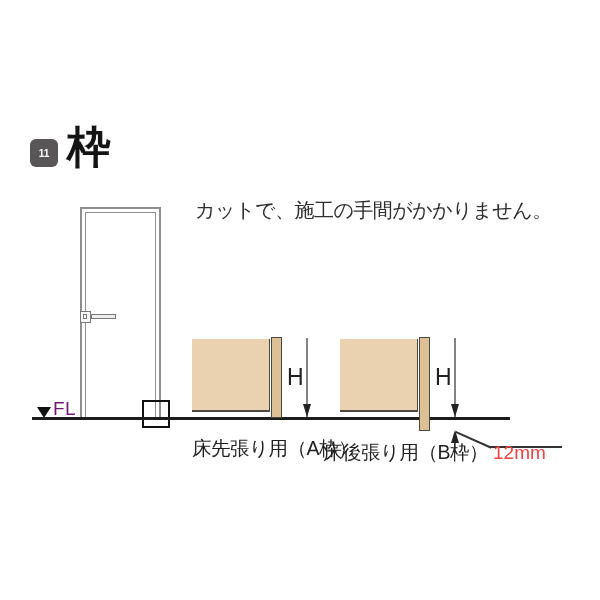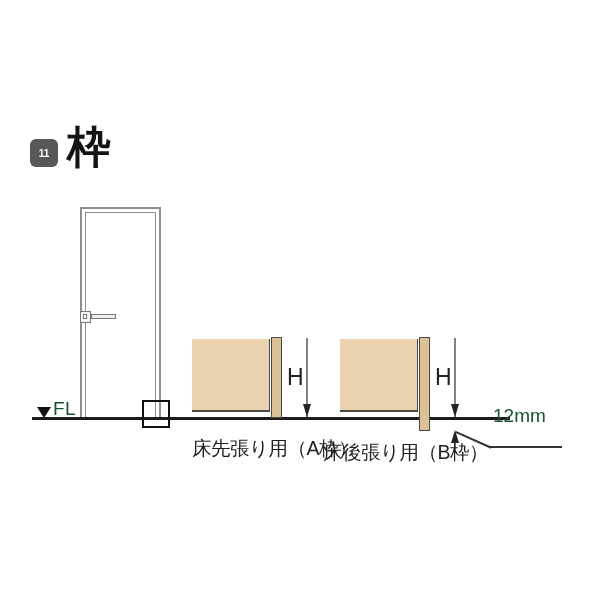--- a/index.html
+++ b/index.html
@@ -36,21 +36,21 @@
   .handle-plate-dot { left:83px; top:314px; width:4px; height:5px;
     border:1px solid #777; box-sizing:border-box; background:#fff; }
   .handle-lever { left:91px; top:314px; width:25px; height:5px;
     border:1px solid #777; background:#eeeeee; box-sizing:border-box; }
 
   
   .floor-line { left:32px; top:417px; width:478px; height:3px; background:#1c1c1c; }
   .fl-triangle { left:37px; top:407px; width:0; height:0;
     border-left:7px solid transparent; border-right:7px solid transparent;
     border-top:11px solid #111; }
-  .fl-text { left:53px; top:398px; font-size:19px; color:#14532d; letter-spacing:0.5px; }
+  .fl-text { left:53px; top:398px; font-size:19px; color:#701a75; letter-spacing:0.5px; }
   .detail-box { left:142px; top:400px; width:28px; height:28px;
     border:2.5px solid #111; box-sizing:border-box; background:transparent; }
 
   
   .wall { width:78px; height:73px; background:#EAD2B0;
     border-right:1.5px solid #4a4a42; border-bottom:2px solid #4a4a42; box-sizing:border-box; }
   .wall-a { left:192px; top:339px; }
   .wall-b { left:340px; top:339px; }
   .strip { width:11px; background:#DCC096; border:1.5px solid #4a4a42; box-sizing:border-box; }
   .strip-a { left:271px; top:337px; height:81px; }
@@ -69,35 +69,36 @@
     border-bottom:13px solid #222; }
   .dim-tail-b { left:454px; top:443px; height:10px; width:1.5px; background:#828282; }
 
   .h-label { font-size:23px; color:#222; }
   .h-label-a { left:287px; top:364px; }
   .h-label-b { left:435px; top:364px; }
 
   .leader-12 { left:456px; top:431px; width:39px; height:1.5px; background:#333;
     transform:rotate(24deg); transform-origin:left top; }
   .underline-12 { left:490px; top:446px; width:72px; height:1.5px; background:#333; }
-  .label-12 { left:493px; top:405px; font-size:19px; color:#14532d; }
+  .label-12 { left:493px; top:442px; font-size:19px; color:#ef4444; }
 
   .caption { font-size:19.5px; color:#1f1f1f; letter-spacing:-0.5px; white-space:nowrap; }
   .caption-a { left:192px; top:435px; }
   .caption-b { left:323px; top:439px; }
 </style>
 </head>
 <body>
 
 <div id="page">
 
   <div class="abs badge">11</div>
   <div class="abs page-title">枠</div>
 
   <div class="abs desc">
+    <div class="line">カットで、施工の手間がかかりません。</div>
   </div>
 
   <div>
     <div class="abs door-outer"></div>
     <div class="abs door-inner"></div>
     <div class="abs handle-plate"></div>
     <div class="abs handle-plate-dot"></div>
     <div class="abs handle-lever"></div>
     <div class="abs detail-box"></div>
   </div>

